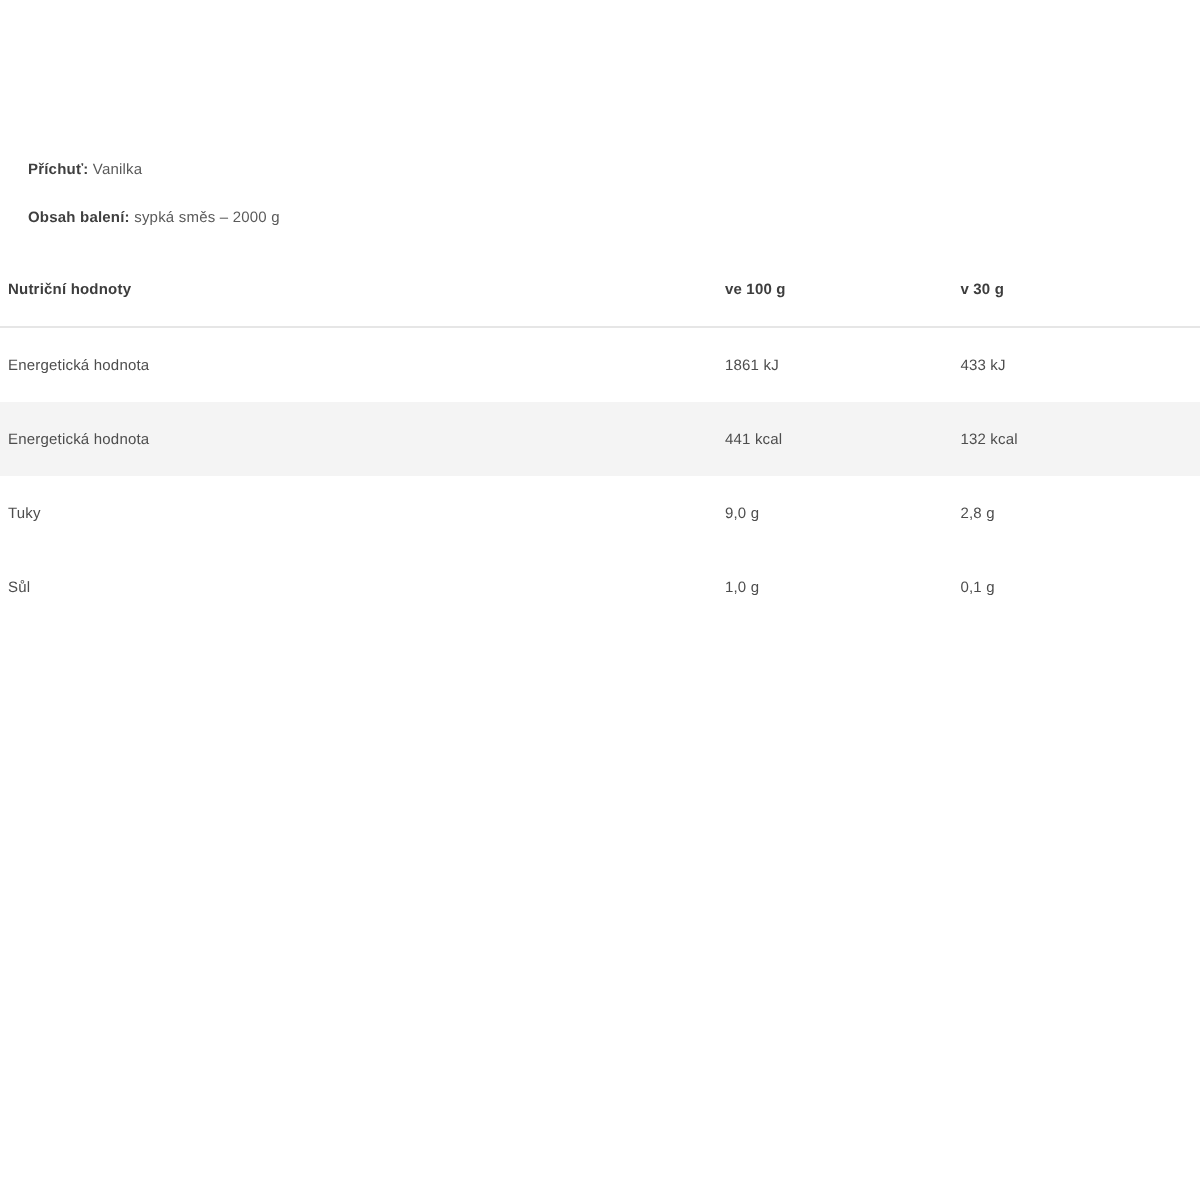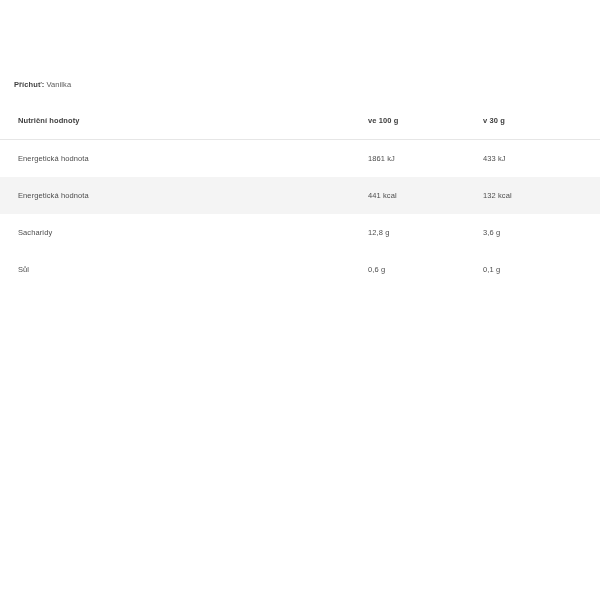--- a/index.html
+++ b/index.html
@@ -53,21 +53,21 @@
     color: #4d4d4d;
     font-weight: normal;
     text-align: left;
     padding: 0;
     height: 37px;
     vertical-align: middle;
     letter-spacing: 0.1px;
   }
   table.nutri th:first-child,
   table.nutri td:first-child {
-    padding-left: 18px;
+    padding-left: 4px;
     width: 350px;
   }
   table.nutri th:nth-child(2),
   table.nutri td:nth-child(2) {
     width: 115px;
   }
   table.nutri th:nth-child(3),
   table.nutri td:nth-child(3) {
     width: 117px;
   }
@@ -91,20 +91,24 @@
 <body>
 
 <div class="page">
   <div class="content">
 
     <div class="meta-line meta-flavour">
       <span class="lbl">Příchuť:</span>
       <span>Vanilka</span>
     </div>
 
+    <div class="meta-line meta-content">
+      <span class="lbl">Obsah balení:</span>
+      <span>sypká směs – 2000 g</span>
+    </div>
 
     <table class="nutri">
       <thead>
         <tr class="head-row">
           <th>Nutriční hodnoty</th>
           <th>ve 100 g</th>
           <th>v 30 g</th>
         </tr>
       </thead>
       <tbody>
@@ -112,26 +116,26 @@
           <td>Energetická hodnota</td>
           <td>1861 kJ</td>
           <td>433 kJ</td>
         </tr>
         <tr class="alt">
           <td>Energetická hodnota</td>
           <td>441 kcal</td>
           <td>132 kcal</td>
         </tr>
         <tr>
-          <td>Sacharidy</td>
-          <td>12,8 g</td>
-          <td>3,6 g</td>
+          <td>Tuky</td>
+          <td>9,0 g</td>
+          <td>2,8 g</td>
         </tr>
         <tr>
           <td>Sůl</td>
-          <td>0,6 g</td>
+          <td>1,0 g</td>
           <td>0,1 g</td>
         </tr>
       </tbody>
     </table>
 
   </div>
 </div>
 
 </body></html>

